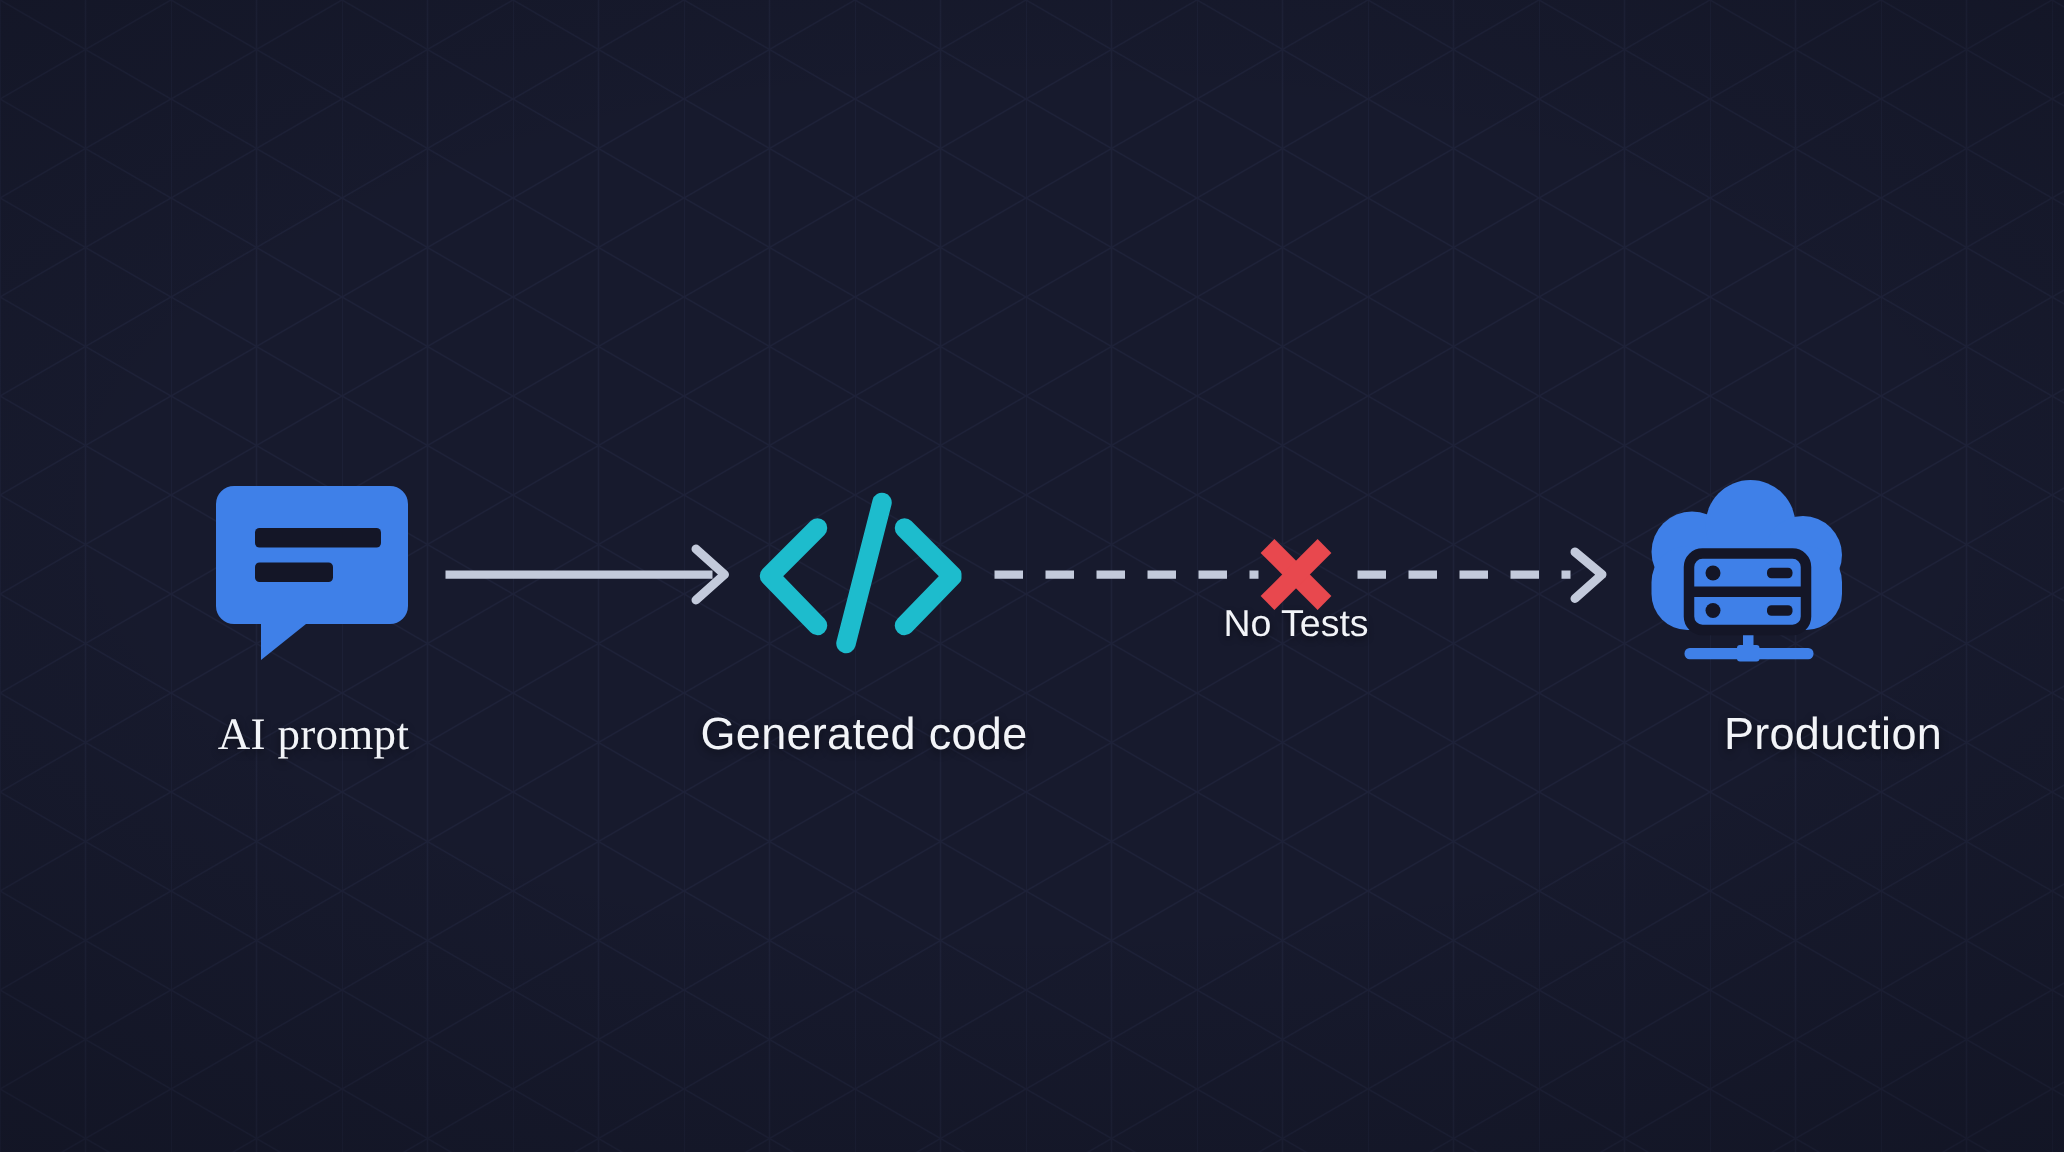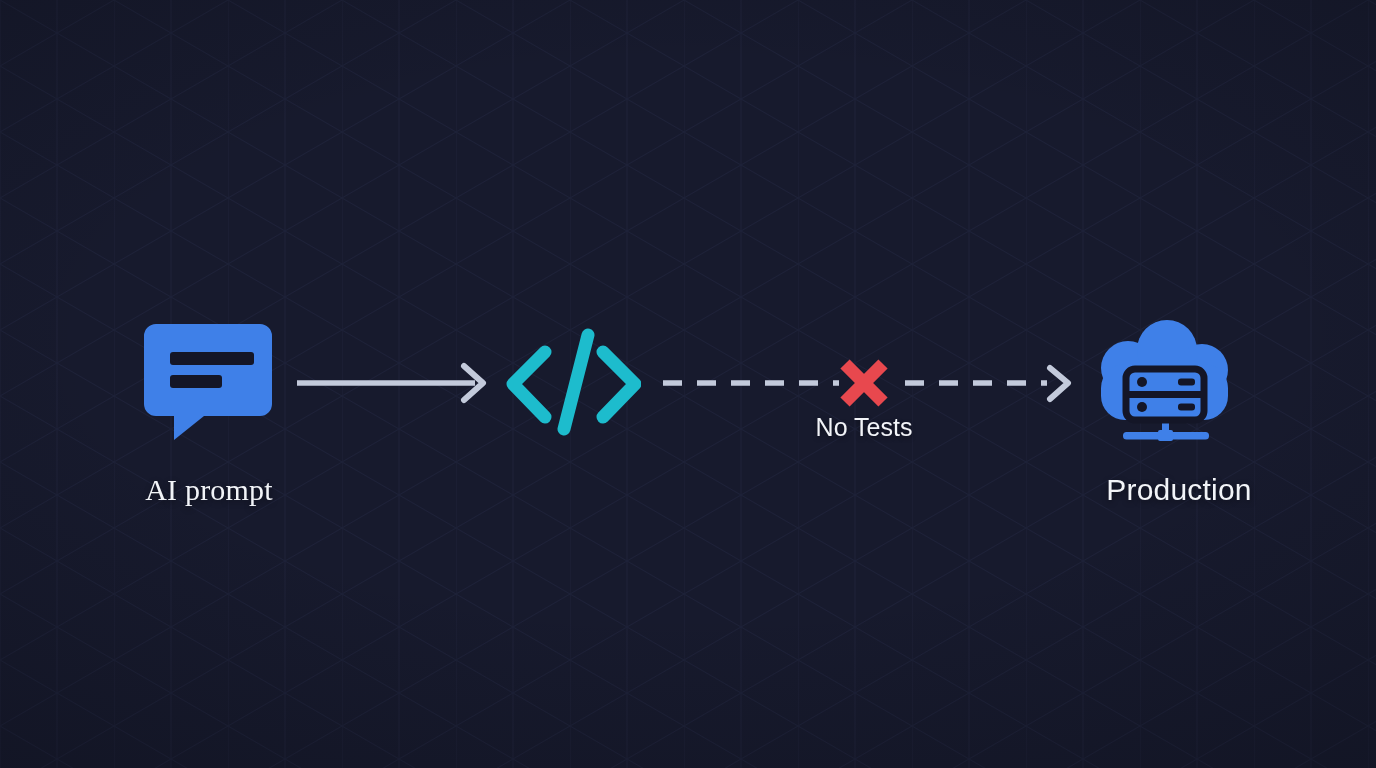--- a/index.html
+++ b/index.html
@@ -75,49 +75,50 @@
       </g>
     </svg>
 
     <svg class="abs" style="left:505px;top:328px;" width="136" height="108" viewBox="0 0 136 108" xmlns="http://www.w3.org/2000/svg">
       <g stroke="#1dbccd" stroke-width="13" fill="none" stroke-linecap="round" stroke-linejoin="round">
         <polyline points="40,24 8,56 40,89"></polyline>
         <line x1="83" y1="7" x2="59" y2="101"></line>
         <polyline points="98,24 130,56 98,89"></polyline>
       </g>
     </svg>
+    <div class="node-label" style="left:576px;top:473px;">Generated code</div>
 
     <svg class="abs" style="left:655px;top:355px;" width="424" height="58" viewBox="0 0 424 58" xmlns="http://www.w3.org/2000/svg">
       <g stroke="#c3cadb" fill="none">
         <line x1="8" y1="28" x2="184" y2="28" stroke-width="5.5" stroke-dasharray="19 15"></line>
         <line x1="250" y1="28" x2="392" y2="28" stroke-width="5.5" stroke-dasharray="19 15"></line>
         <polyline points="395,13 413,28 395,44" stroke-width="6" stroke-linecap="round" stroke-linejoin="round"></polyline>
       </g>
       <g stroke="#e8484e" stroke-width="13" stroke-linecap="butt">
         <line x1="190" y1="9" x2="228" y2="47"></line>
         <line x1="228" y1="9" x2="190" y2="47"></line>
       </g>
     </svg>
-    <div class="blocker-label" style="left:864px;top:413px;">No Tests</div>
+    <div class="blocker-label" style="left:864px;top:402px;">No Tests</div>
 
     <svg class="abs" style="left:1092px;top:318px;" width="144" height="128" viewBox="0 0 144 128" xmlns="http://www.w3.org/2000/svg">
       <g fill="#3f80e8">
         <circle cx="36" cy="50" r="27"></circle>
         <circle cx="75" cy="32" r="30"></circle>
         <circle cx="110" cy="52" r="26"></circle>
         <rect x="9" y="46" width="127" height="56" rx="24"></rect>
         <rect x="70" y="100" width="7" height="18"></rect>
         <rect x="66" y="112" width="15" height="11" rx="2"></rect>
         <rect x="31" y="114" width="86" height="7.5" rx="3.5"></rect>
       </g>
       <g>
         <rect x="34" y="51" width="78" height="51" rx="9" fill="none" stroke="#141627" stroke-width="7"></rect>
         <line x1="36" y1="76.5" x2="110" y2="76.5" stroke="#141627" stroke-width="7"></line>
         <circle cx="50" cy="64" r="5" fill="#141627"></circle>
         <circle cx="50" cy="89" r="5" fill="#141627"></circle>
         <rect x="86" y="60.5" width="17" height="7" rx="3" fill="#141627"></rect>
         <rect x="86" y="85.5" width="17" height="7" rx="3" fill="#141627"></rect>
       </g>
     </svg>
-    <div class="node-label" style="left:1179px;top:473px;">Production</div>
+    <div class="node-label" style="left:1222px;top:473px;">Production</div>
 
   </div>
 </div>
 
 </body></html>

